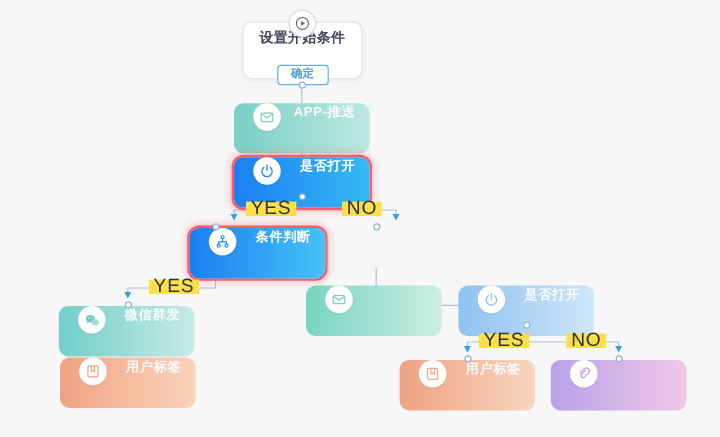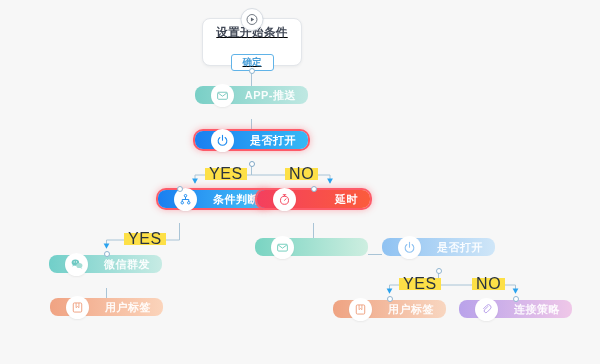--- a/index.html
+++ b/index.html
@@ -34,21 +34,20 @@
     background: #ffffff;
     border: 1px solid #e3e6ea;
     border-radius: 8px;
     box-shadow: 0 1px 3px rgba(60,70,90,.07);
     display: flex;
     flex-direction: column;
     align-items: center;
     justify-content: flex-start;
     padding-top: 6px;
     box-sizing: border-box;
-    text-decoration: underline;
   }
   .start-title {
     font-size: 11.5px;
     color: #3f4654;
     font-weight: 700;
     letter-spacing: .4px;
     line-height: 14px;
   }
   .start-btn {
     margin-top: 15px;
@@ -69,24 +68,24 @@
     border-radius: 50%;
     background: #fff;
     border: 1px solid #d8dde3;
     box-shadow: 0 1px 2px rgba(60,70,90,.10);
     display: flex; align-items: center; justify-content: center;
   }
 
   
   .node {
     position: absolute;
-    height: 18px;
+    height: 42px;
     border-radius: 8px;
     display: flex;
-    align-items: center;
+    align-items: flex-start;
     box-sizing: border-box;
     padding-left: 16px;
     padding-right: 12px;
   }
   .node .icon-circle {
     width: 23px; height: 23px;
     border-radius: 50%;
     background: #fff;
     display: flex; align-items: center; justify-content: center;
     flex: 0 0 auto;
@@ -217,31 +216,20 @@
         <circle cx="12" cy="5" r="2.3" fill="none" stroke="#1f8cf0" stroke-width="1.8"></circle>
         <circle cx="6" cy="18" r="2.3" fill="none" stroke="#1f8cf0" stroke-width="1.8"></circle>
         <circle cx="18" cy="18" r="2.3" fill="none" stroke="#1f8cf0" stroke-width="1.8"></circle>
         <path d="M12 7.4 L12 12 M6 15.7 L6 12 L18 12 L18 15.7" fill="none" stroke="#1f8cf0" stroke-width="1.8"></path>
       </svg>
     </span>
     <span class="node-label">条件判断</span>
   </div>
   <div class="port" style="left:176.5px; top:186px;"></div>
 
-  <div class="node n-delay">
-    <span class="icon-circle">
-      <svg width="13" height="13" viewBox="0 0 24 24" aria-hidden="true">
-        <circle cx="12" cy="13.5" r="7.4" fill="none" stroke="#f4475e" stroke-width="1.8"></circle>
-        <line x1="12" y1="13.5" x2="15" y2="10.6" stroke="#f4475e" stroke-width="1.8" stroke-linecap="round"></line>
-        <line x1="9.6" y1="3.2" x2="14.4" y2="3.2" stroke="#f4475e" stroke-width="1.8" stroke-linecap="round"></line>
-        <line x1="12" y1="3.2" x2="12" y2="6.1" stroke="#f4475e" stroke-width="1.8"></line>
-      </svg>
-    </span>
-    <span class="node-label">延时</span>
-  </div>
   <div class="port" style="left:311px; top:186px;"></div>
 
   <div class="branch-label" style="left:124px; top:233px;">YES</div>
 
   <div class="node n-wechat pale">
     <span class="icon-circle">
       <svg width="14" height="14" viewBox="0 0 24 24" aria-hidden="true">
         <ellipse cx="9.2" cy="9.6" rx="6.4" ry="5.3" fill="#6fc9c3"></ellipse>
         <path d="M5.4 13.6 L3.4 16.4 L6.8 15.0 Z" fill="#6fc9c3"></path>
         <ellipse cx="16" cy="14.6" rx="5.3" ry="4.4" fill="#a5ded6"></ellipse>
@@ -297,17 +285,16 @@
     <span class="node-label">用户标签</span>
   </div>
   <div class="port" style="left:386.5px; top:296px;"></div>
 
   <div class="node n-link pale">
     <span class="icon-circle">
       <svg width="13" height="13" viewBox="0 0 24 24" aria-hidden="true">
         <path d="M14.6 6.4 L8.4 12.6 a3.2 3.2 0 0 0 4.5 4.5 L19.1 10.9 a4.6 4.6 0 0 0 -6.5 -6.5 L6.6 10.4" fill="none" stroke="#b79fe8" stroke-width="1.8" stroke-linecap="round"></path>
       </svg>
     </span>
-    <span class="node-label">连接策略</span>
   </div>
   <div class="port" style="left:512.5px; top:296px;"></div>
 
 </div>
 
 </body></html>

